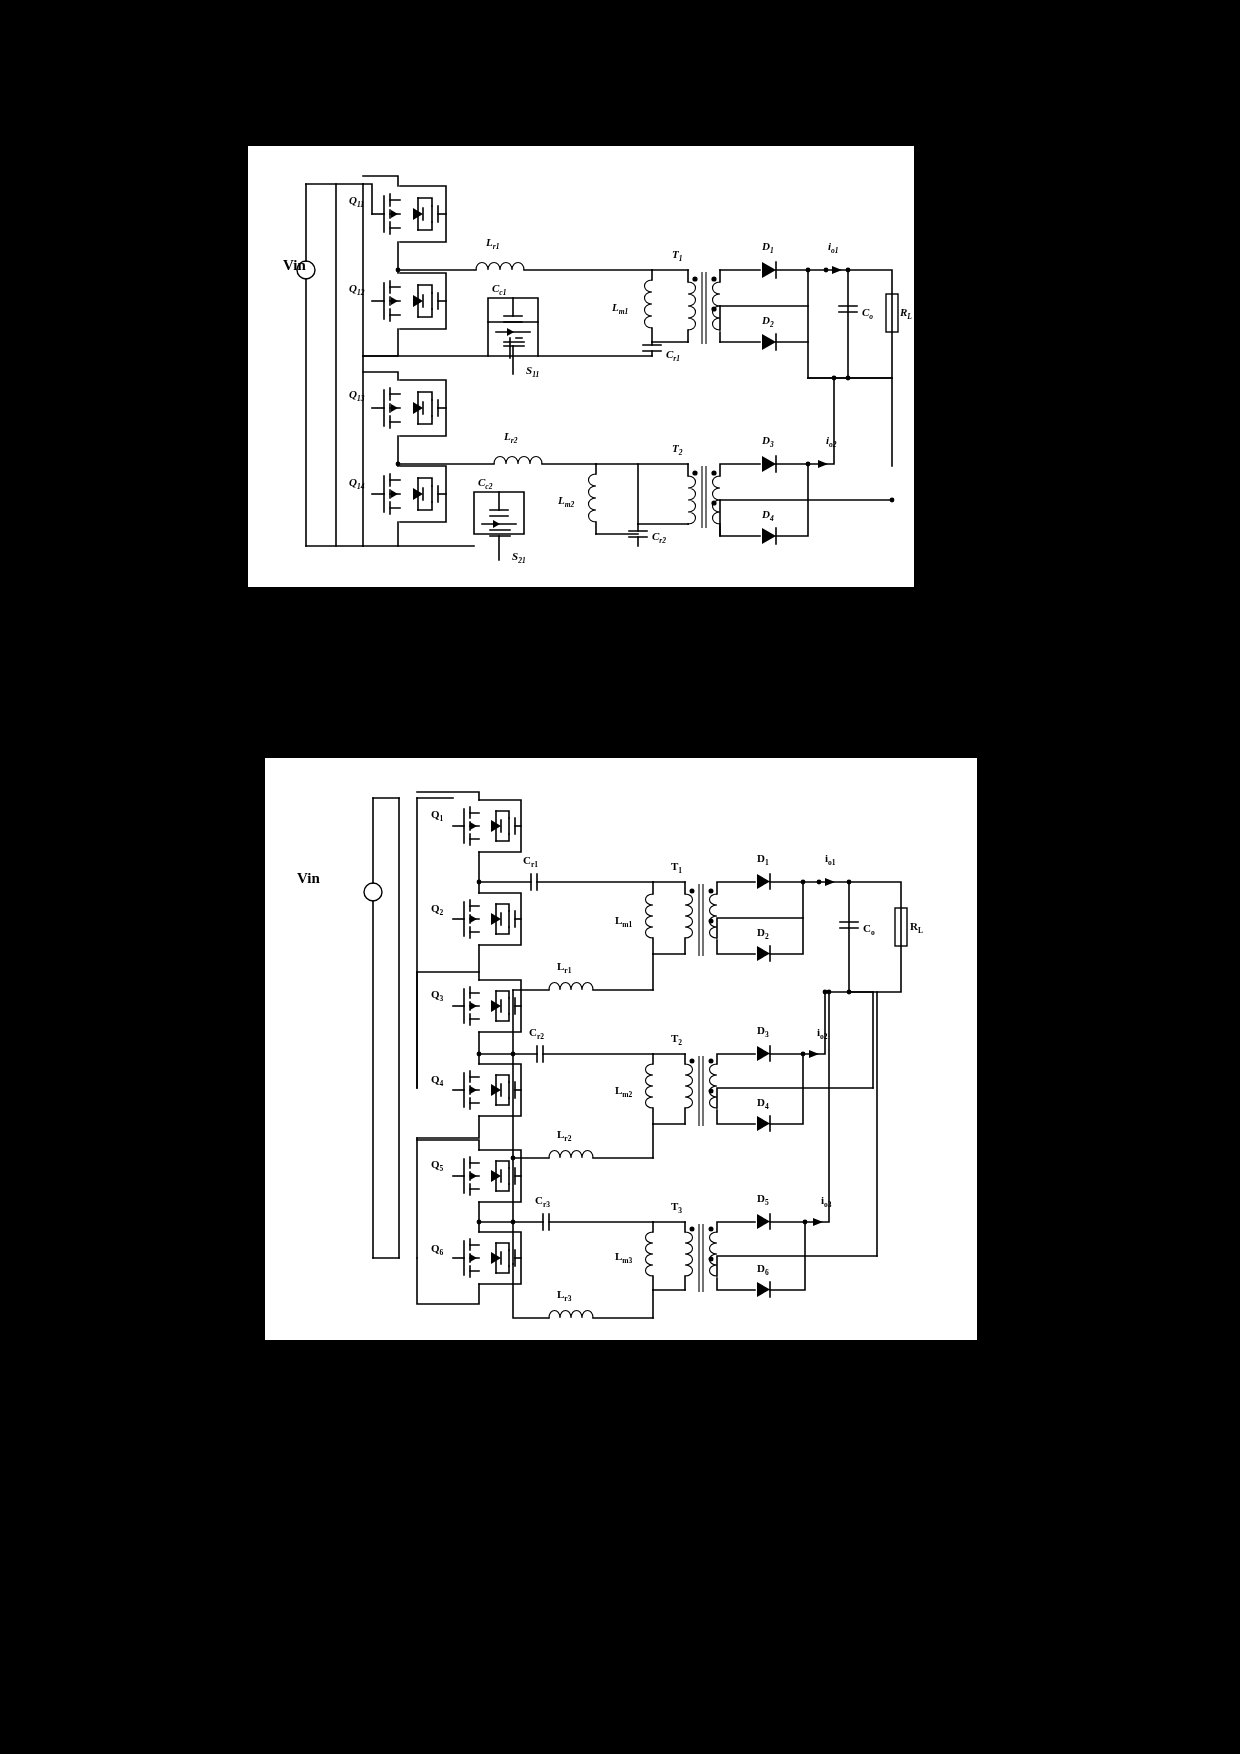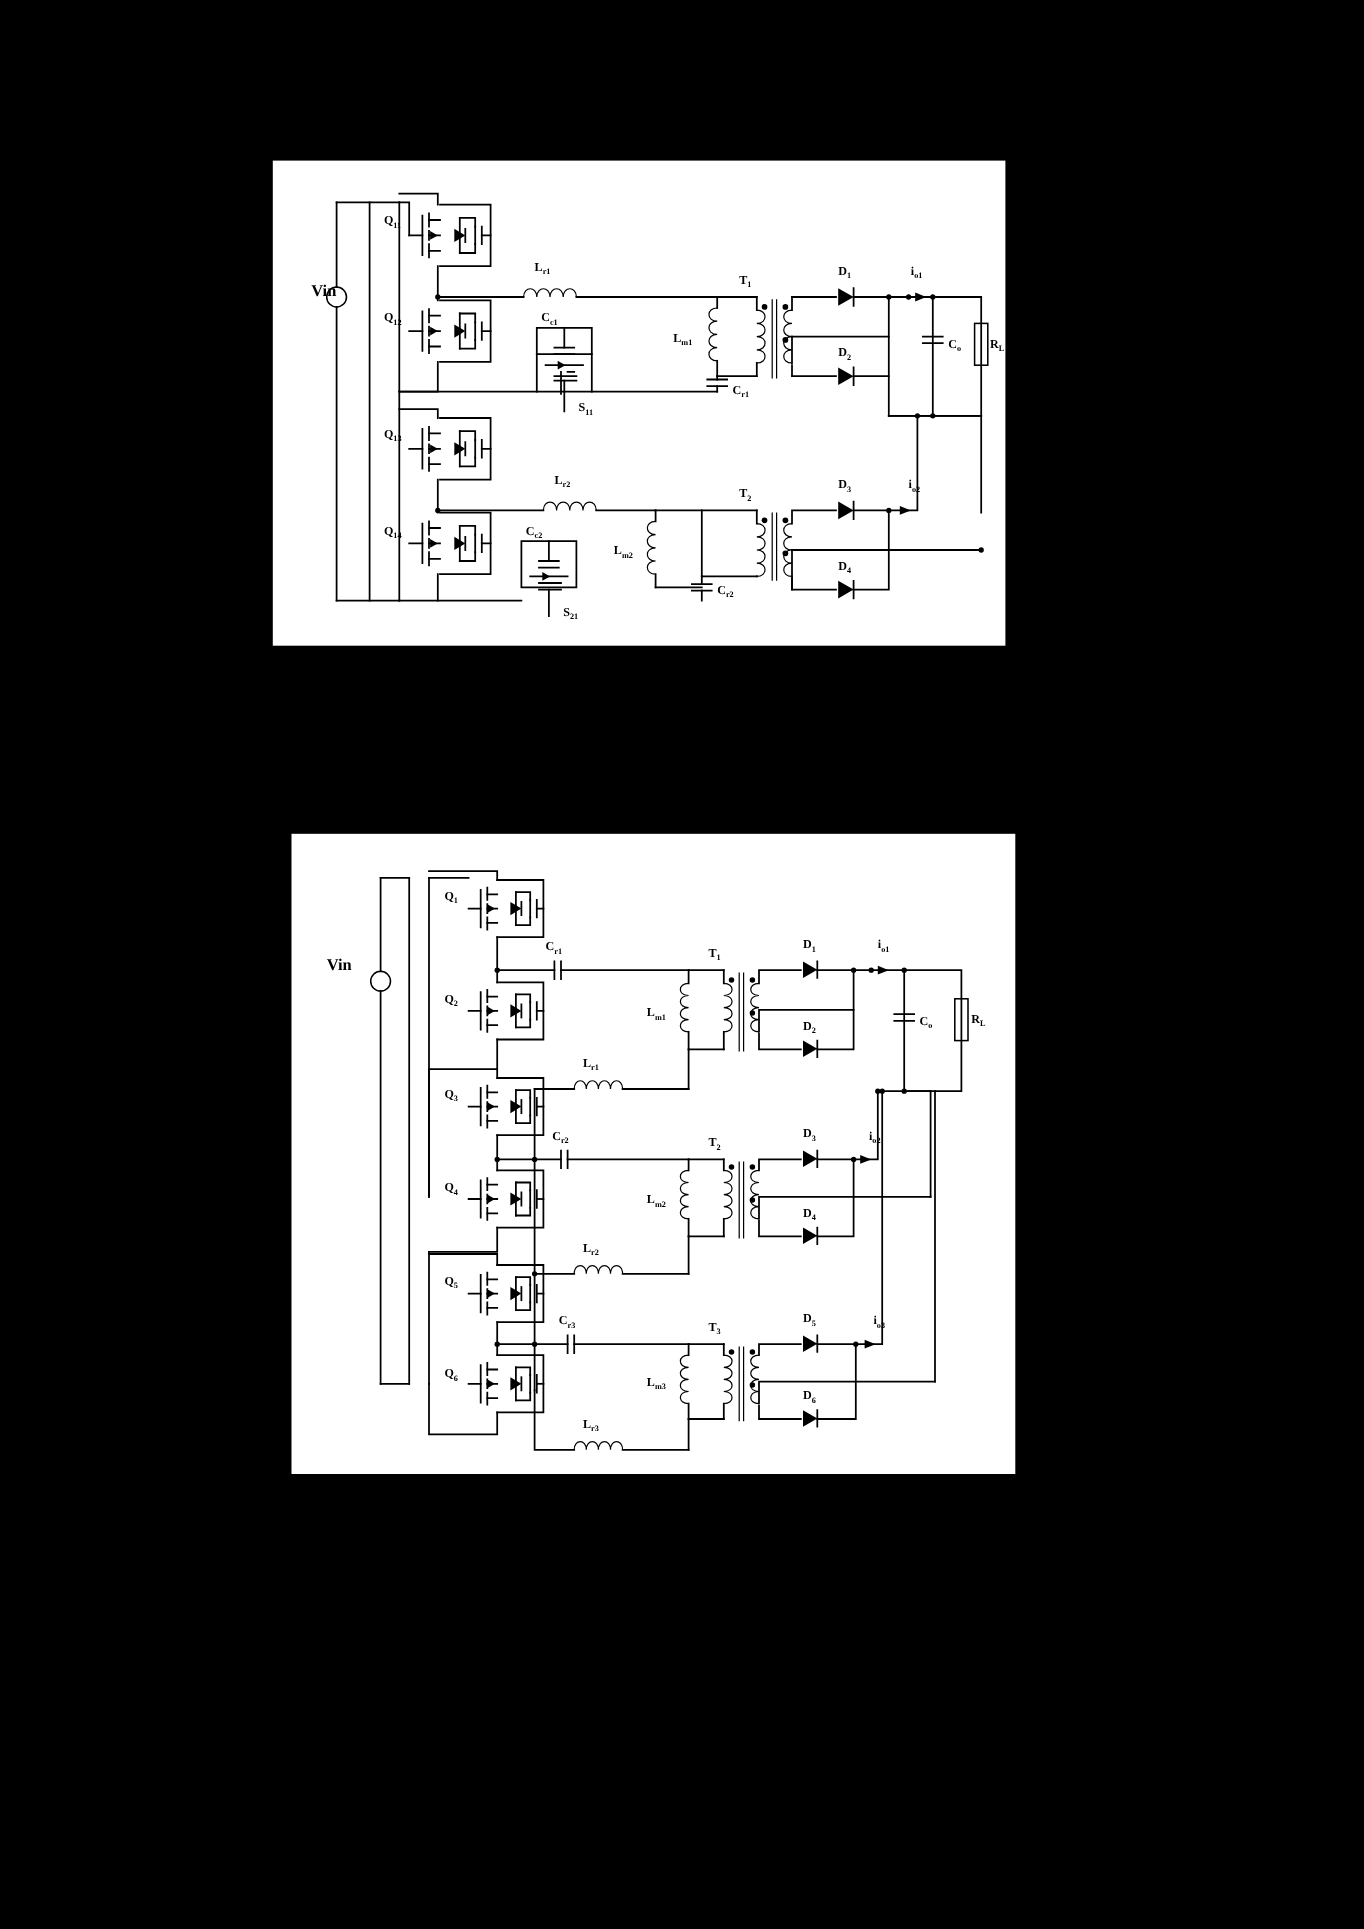--- a/index.html
+++ b/index.html
@@ -17,22 +17,22 @@
   .page {
     position: absolute;
     inset: 0;
     background: #000000;
   }
   
   .panel {
     position: absolute;
     background: #ffffff;
   }
-  #panel-1 { left: 248px; top: 146px; width: 666px; height: 441px; }
-  #panel-2 { left: 265px; top: 758px; width: 658px; height: 582px; }
+  #panel-1 { left: 248px; top: 146px; width: 666px; height: 441px; font-style: italic; }
+  #panel-2 { left: 265px; top: 758px; width: 712px; height: 582px; }
 
   .svg-wrap { position: absolute; left: 0; top: 0; width: 100%; height: 100%; }
 
   svg { display: block; }
   .wire { stroke: #000000; stroke-width: 1.6; fill: none; stroke-linecap: square; }
   .wire-thin { stroke: #000000; stroke-width: 1.1; fill: none; }
   .fillblk { fill: #000000; stroke: none; }
   .nofill { fill: none; stroke: #000000; stroke-width: 1.4; }
   .lbl {
     font-family: "Liberation Serif", serif;

